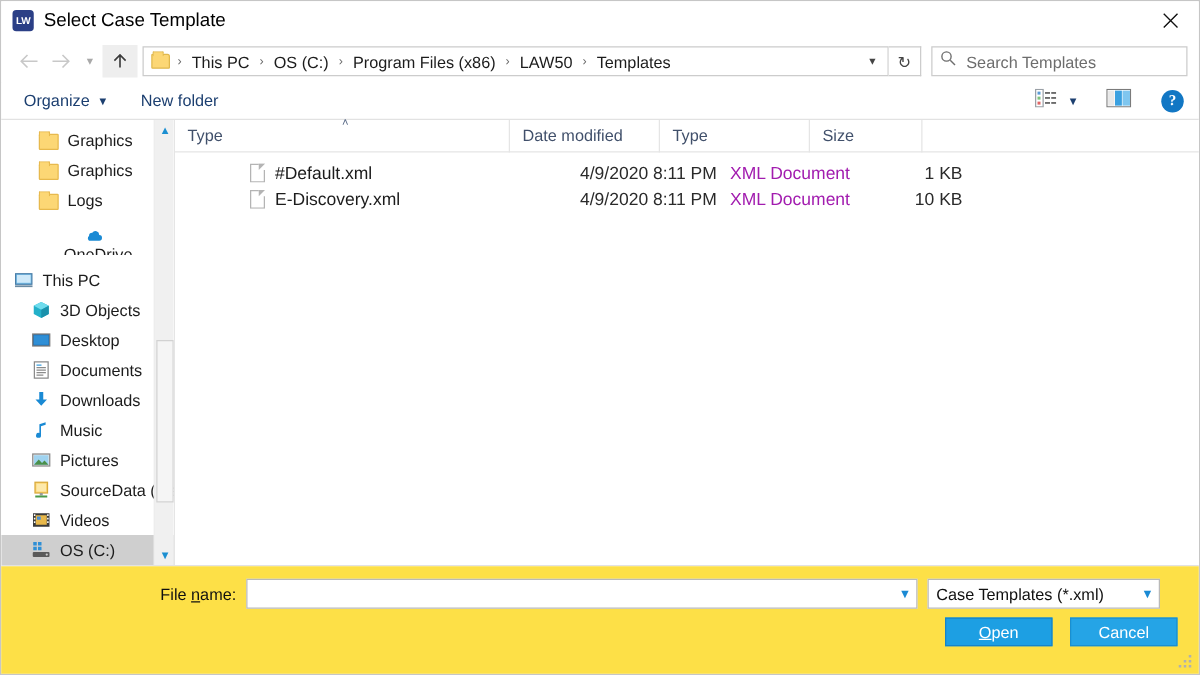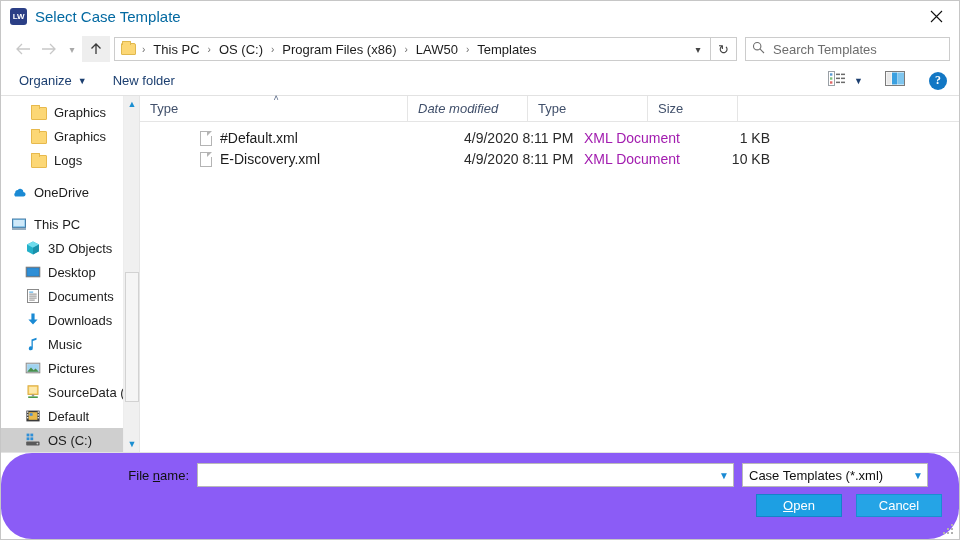--- a/index.html
+++ b/index.html
@@ -30,21 +30,21 @@
     border-radius: 3px;
     color: #ffffff;
     font-size: 8px; font-weight: bold;
     display: flex; align-items: center; justify-content: center;
     letter-spacing: -0.3px;
     font-family: "Liberation Sans", sans-serif;
   }
   .title-text {
     margin-left: 8px;
     font-size: 15px;
-    color: #0369a1;
+    color: #000000;
     white-space: nowrap;
   }
   .title-spacer { flex: 1 1 auto; }
   .close-btn {
     width: 46px; height: 31px;
     display: flex; align-items: center; justify-content: center;
     font-size: 15px; color: #111111;
     font-family: "Liberation Sans", sans-serif;
   }
   .close-btn svg { display: block; }
@@ -227,21 +227,21 @@
   }
   .col {
     height: 26px;
     display: flex; align-items: center;
     padding-left: 10px;
     border-right: 1px solid #e5e5e5;
     position: relative;
     white-space: nowrap;
   }
   .col.name { width: 268px; flex: 0 0 268px; }
-  .col.date { width: 120px; flex: 0 0 120px; font-style: italic; }
+  .col.date { width: 120px; flex: 0 0 120px; }
   .col.type { width: 120px; flex: 0 0 120px; }
   .col.size { width: 90px; flex: 0 0 90px; }
   .sort-caret {
     position: absolute; left: 50%; top: -3px;
     font-size: 9px; color: #5b6b88;
   }
   .file-row {
     height: 21px;
     display: flex; align-items: flex-start;
     font-size: 14px; color: #1c1c1c; margin-left: 46px;
@@ -265,23 +265,22 @@
   }
   .doc-icon::after {
     content: ""; position: absolute; top: -1px; right: -1px;
     border-width: 0 0 5px 5px; border-style: solid;
     border-color: transparent transparent #ffffff #b4b4b4;
   }
 
   
   .footer {
     flex: 0 0 86px; height: 86px;
-    background: #8b5cf6;
+    background: #fde047;
     position: relative;
-    border-radius: 31px;
   }
   .fn-row {
     position: absolute; left: 0; top: 10px;
     width: 100%; height: 24px;
     display: flex; align-items: center;
   }
   .fn-label {
     width: 196px; flex: 0 0 196px;
     text-align: right; padding-right: 8px;
     font-size: 13px; color: #101010;
@@ -433,21 +432,21 @@
       </div>
       <div class="tree-item indent-1">
         <span class="ic ic-folder"></span>
         <span class="tree-label">Graphics</span>
       </div>
       <div class="tree-item indent-1">
         <span class="ic ic-folder"></span>
         <span class="tree-label">Logs</span>
       </div>
 
-      <div class="tree-item" style="margin-top:8px;">
+      <div class="tree-item" style="margin-top:8px;flex-direction:column;">
         <span class="ic">
           <svg width="16" height="16" viewBox="0 0 16 16">
               <path d="M4.2 12.5 h8 a2.3 2.3 0 0 0 0.2 -4.6 a3.1 3.1 0 0 0 -5.6 -1.8 a2.6 2.6 0 0 0 -2.6 2.6 a2.4 2.4 0 0 0 0 3.8 z" fill="#1a8ad4"></path>
             </svg>
         </span>
         <span class="tree-label">OneDrive</span>
       </div>
 
       <div class="tree-item" style="margin-top:8px;">
         <span class="ic">
@@ -536,21 +535,21 @@
               <rect x="3.6" y="4.2" width="8.8" height="7.6" fill="#e8b84a"></rect>
               <rect x="4.6" y="5.2" width="3" height="2.6" fill="#4a8fd6"></rect>
               <rect x="2.1" y="3.4" width="1.2" height="1.4" fill="#ffffff"></rect>
               <rect x="2.1" y="6.2" width="1.2" height="1.4" fill="#ffffff"></rect>
               <rect x="2.1" y="9" width="1.2" height="1.4" fill="#ffffff"></rect>
               <rect x="12.7" y="3.4" width="1.2" height="1.4" fill="#ffffff"></rect>
               <rect x="12.7" y="6.2" width="1.2" height="1.4" fill="#ffffff"></rect>
               <rect x="12.7" y="9" width="1.2" height="1.4" fill="#ffffff"></rect>
             </svg>
         </span>
-        <span class="tree-label">Default</span>
+        <span class="tree-label">Videos</span>
       </div>
       <div class="tree-item indent-2 selected">
         <span class="ic">
           <svg width="16" height="16" viewBox="0 0 16 16">
               <rect x="1.6" y="1.6" width="2.8" height="2.8" fill="#2f8fd6"></rect>
               <rect x="5.4" y="1.6" width="2.8" height="2.8" fill="#2f8fd6"></rect>
               <rect x="1.6" y="5.4" width="2.8" height="2.8" fill="#2f8fd6"></rect>
               <rect x="5.4" y="5.4" width="2.8" height="2.8" fill="#2f8fd6"></rect>
               <rect x="1.2" y="9.6" width="13.4" height="4" rx="0.8" fill="#5a5a5a"></rect>
               <circle cx="12.4" cy="11.6" r="0.9" fill="#cfcfcf"></circle>

